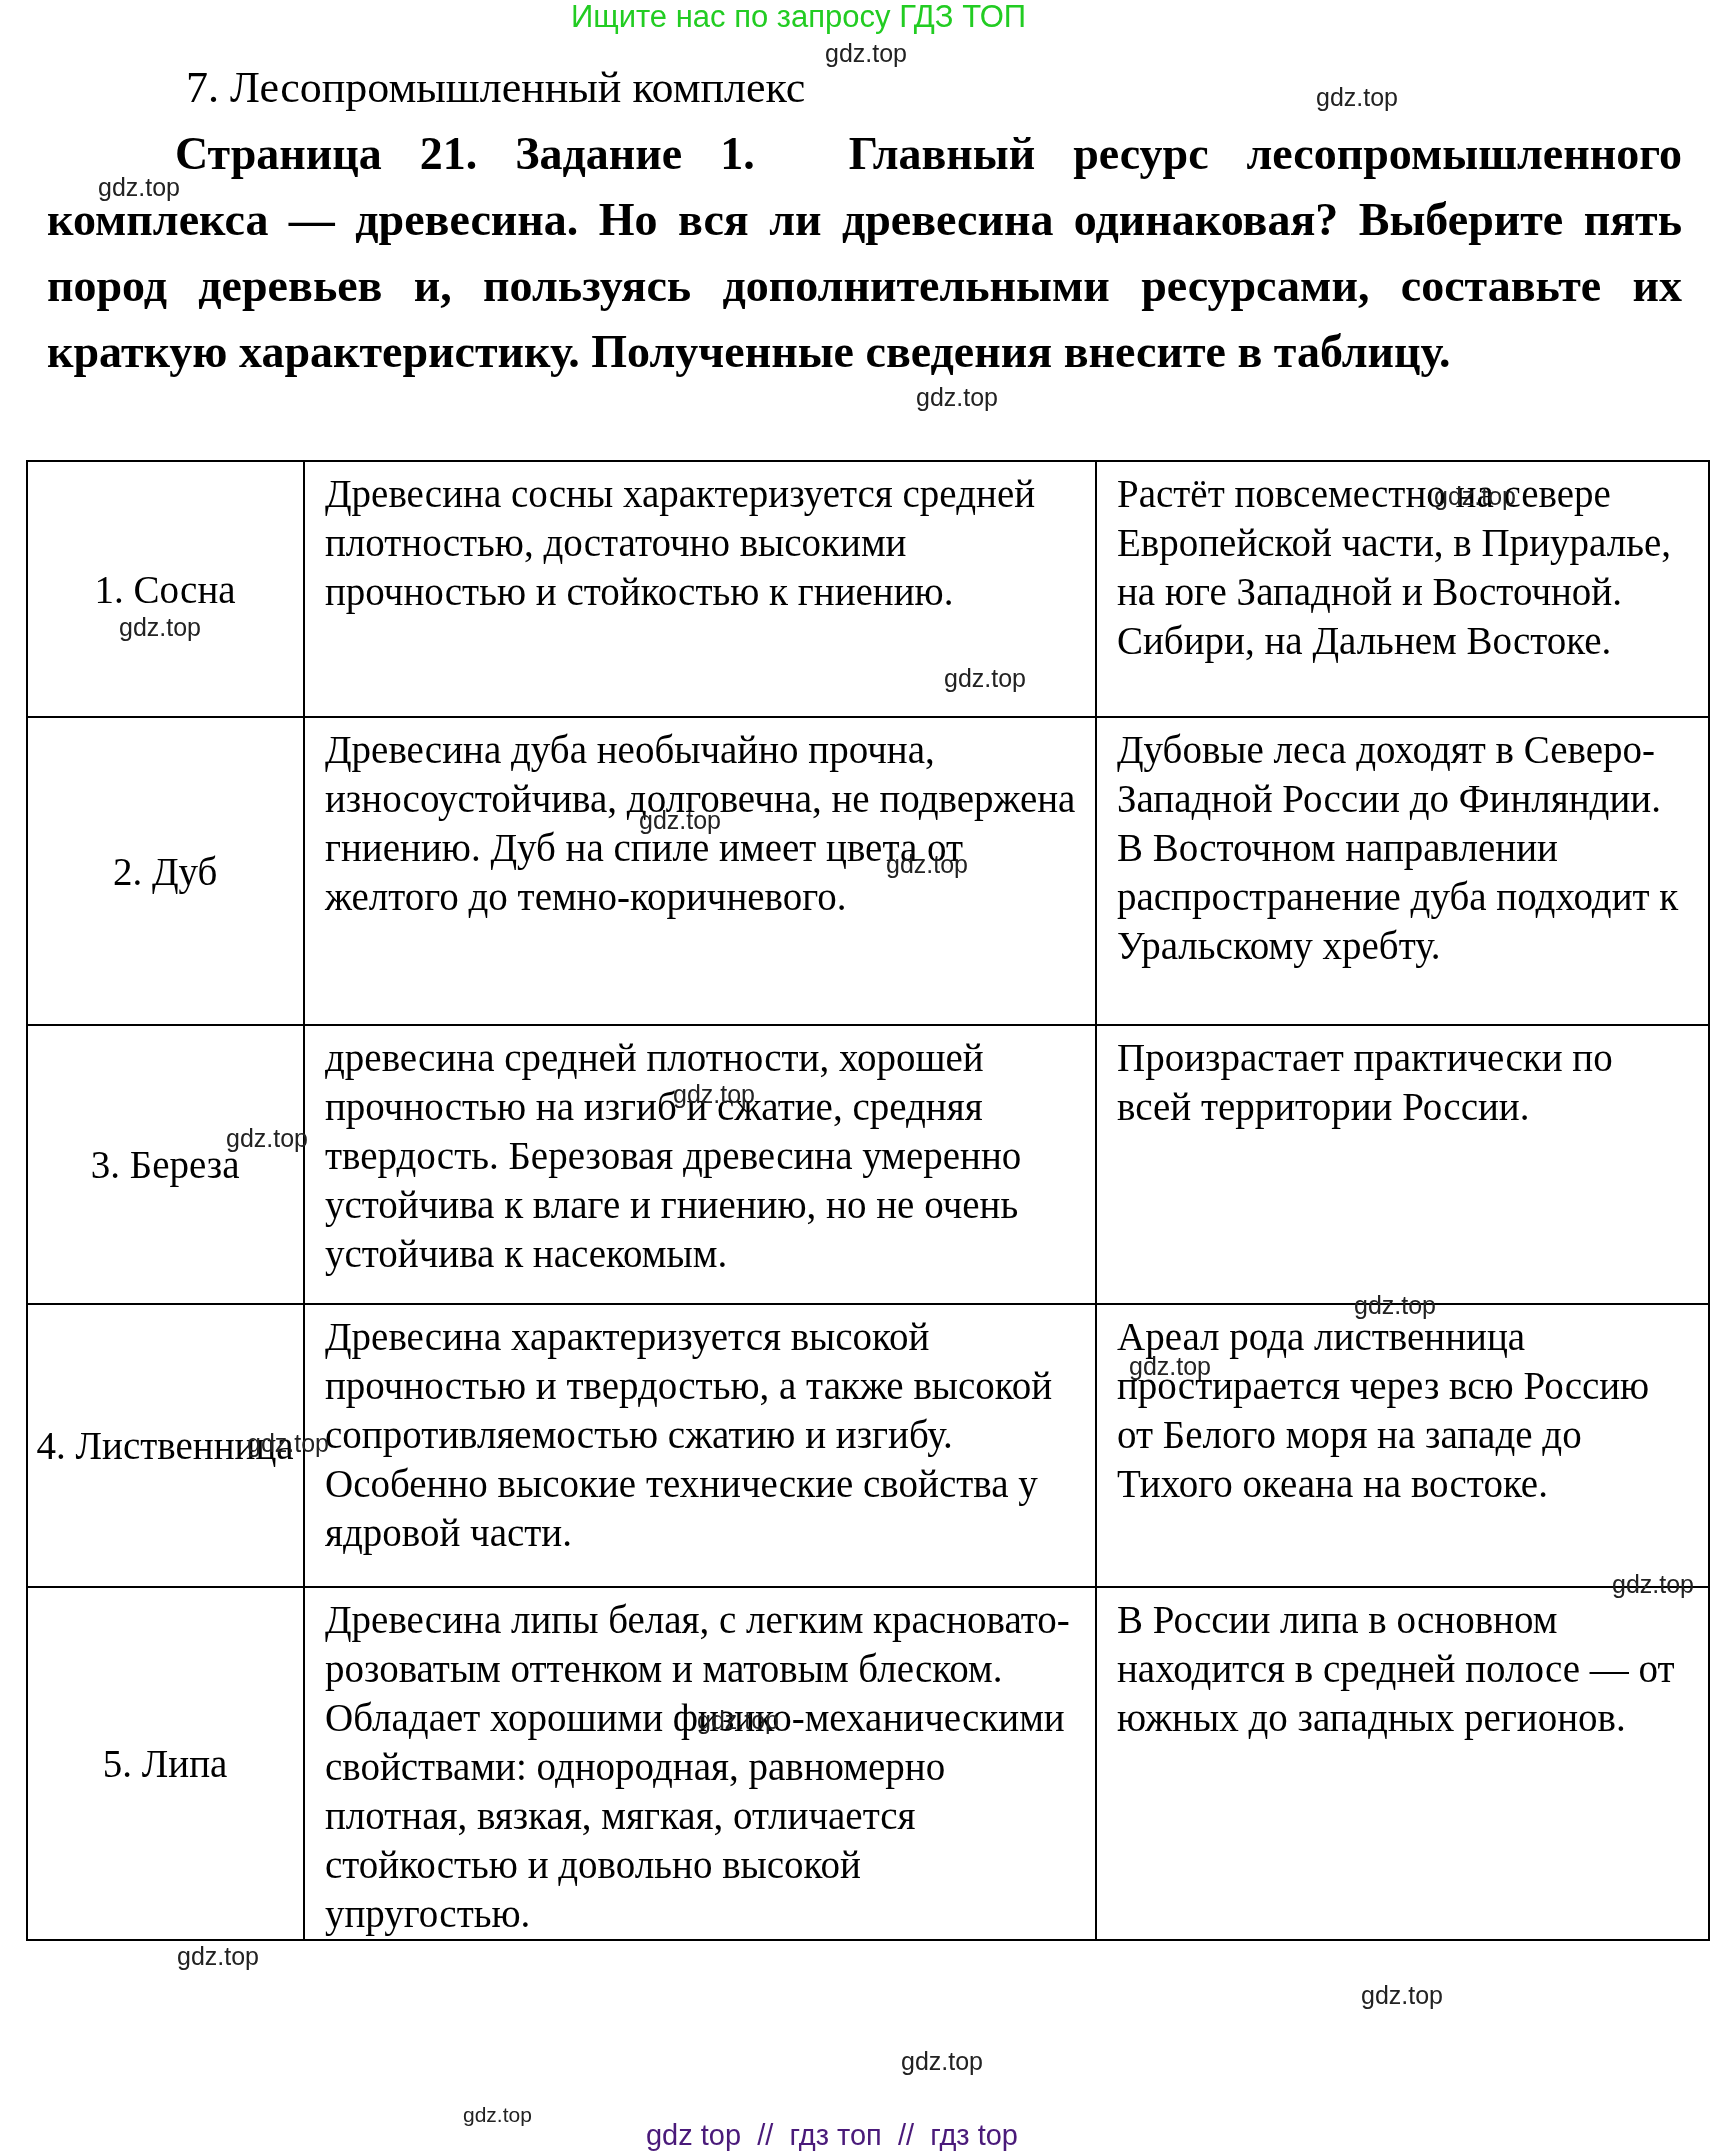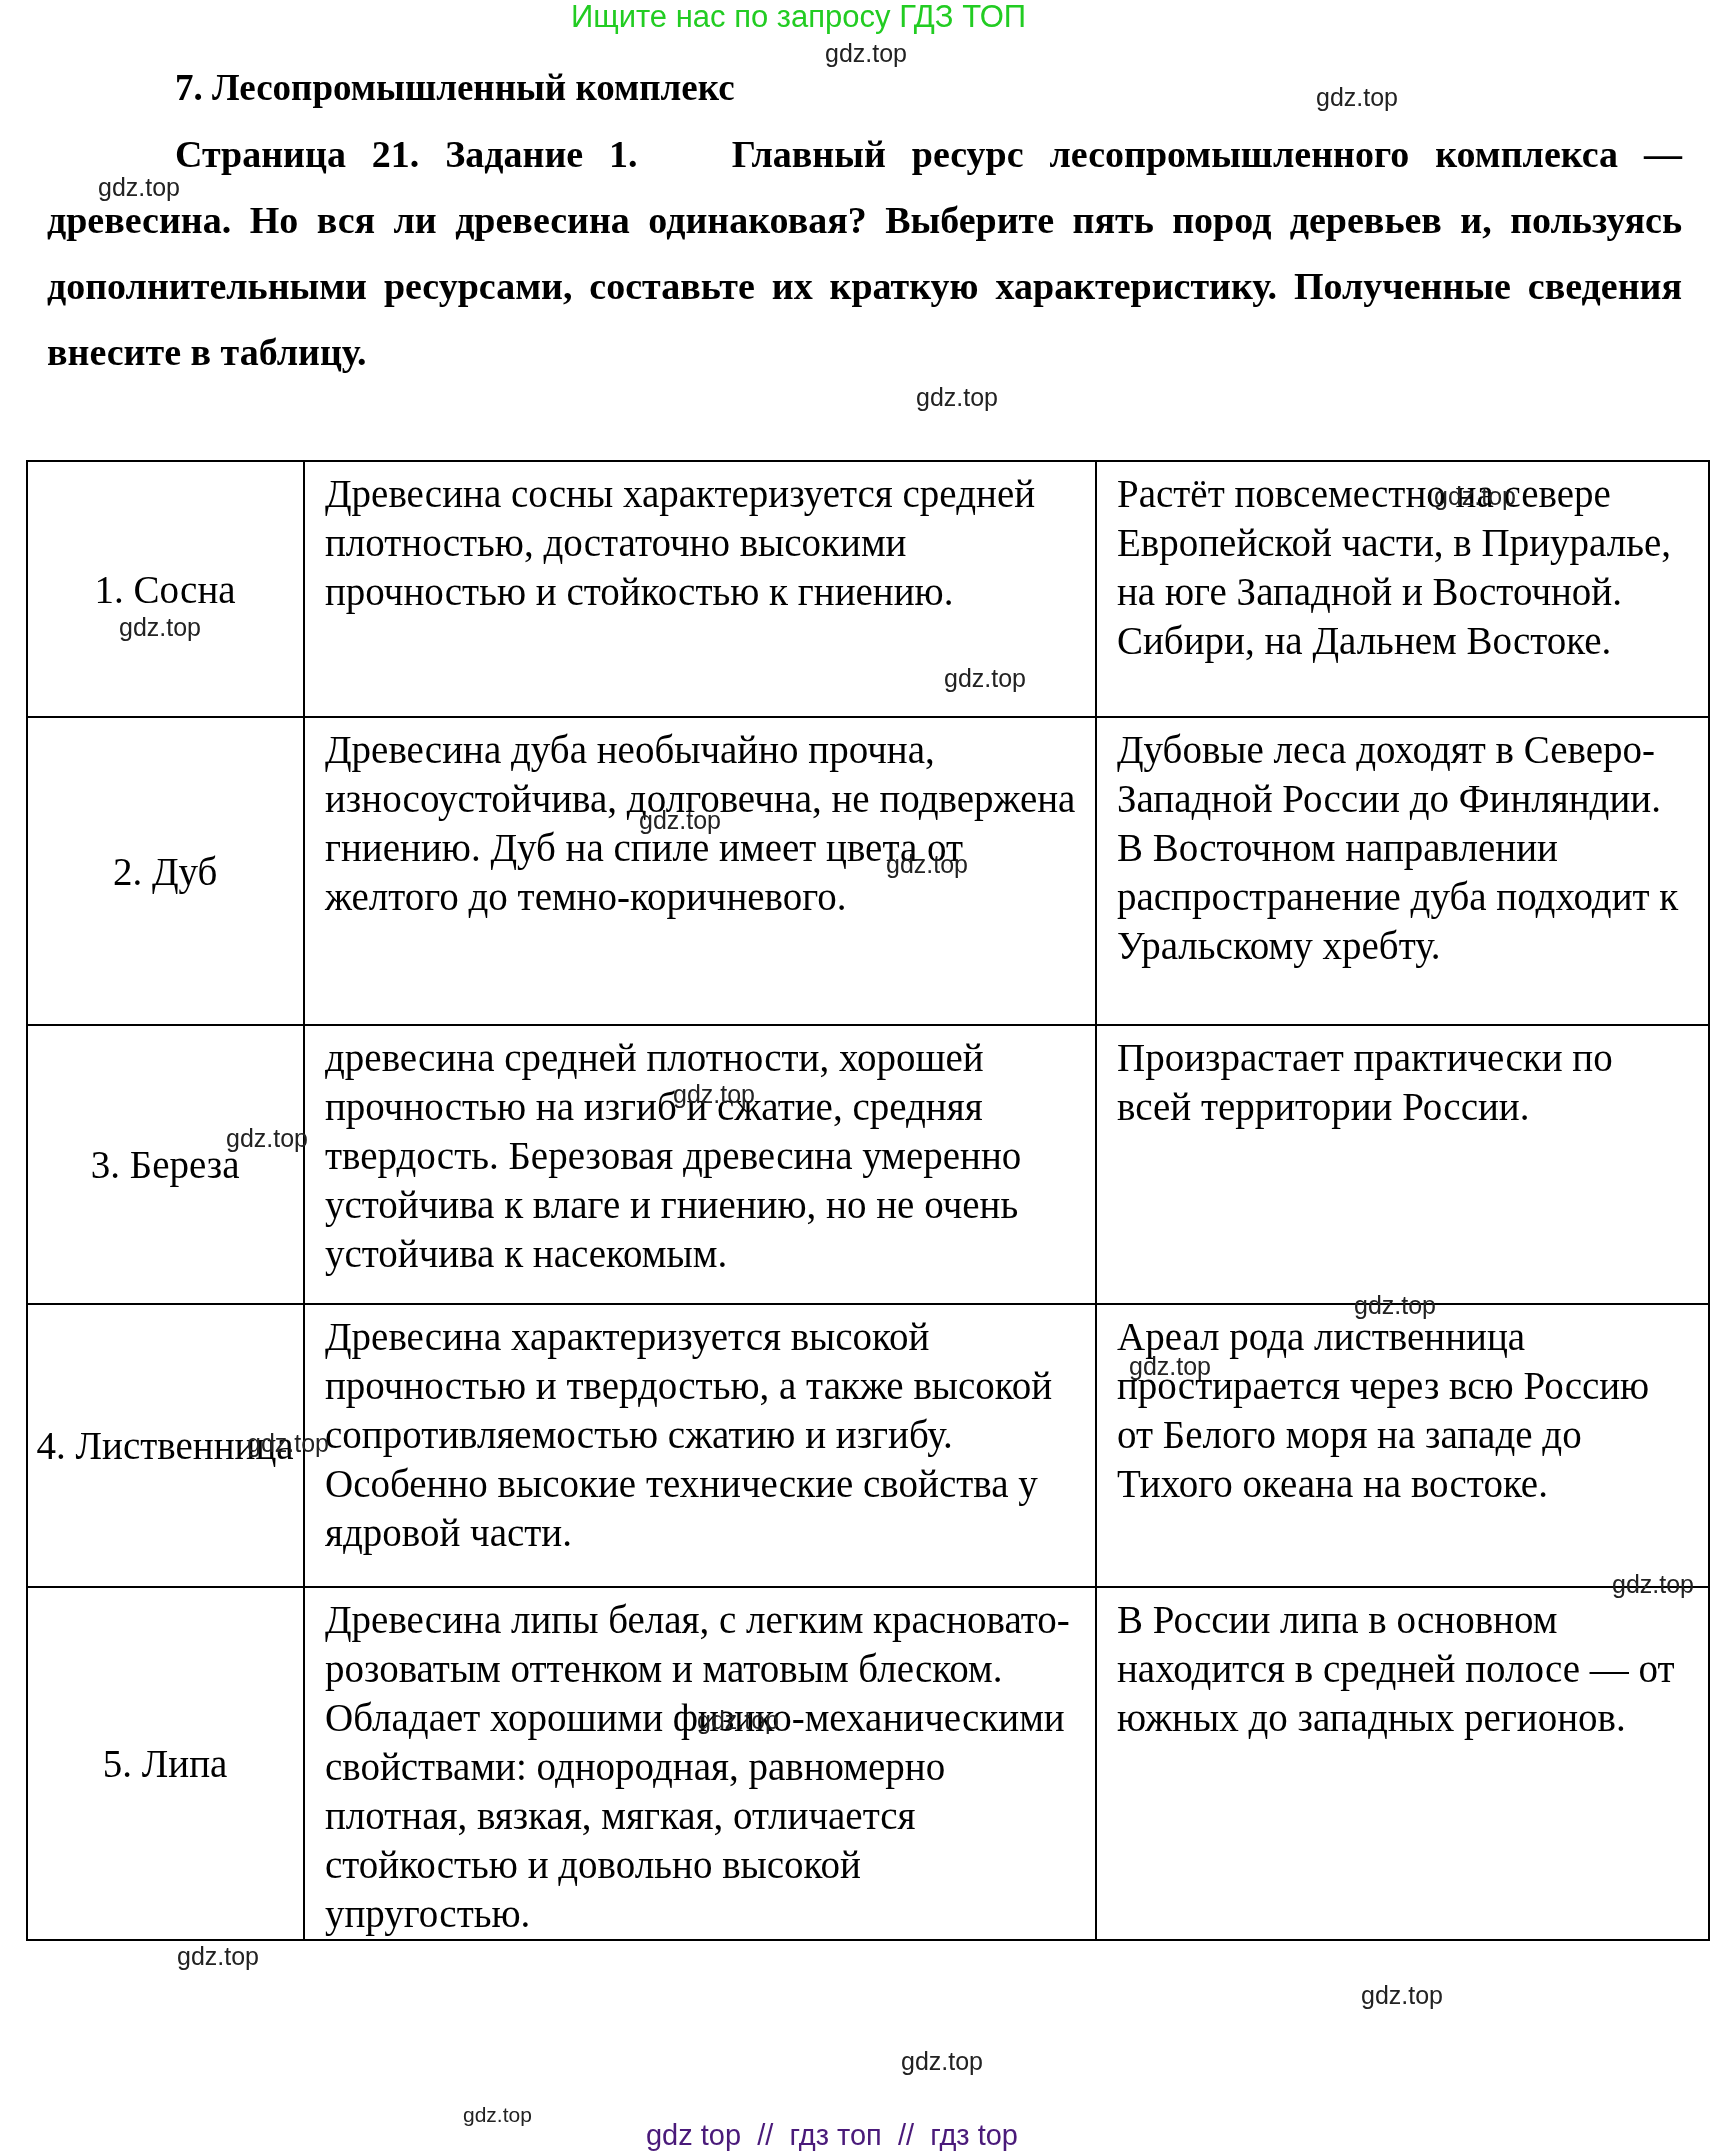--- a/index.html
+++ b/index.html
@@ -1,20 +1,20 @@
 <!DOCTYPE html>
 <html style="font-size:13.6px"><head>
 <meta charset="utf-8">
 <style>
   html,body{margin:0;padding:0;background:#fff;}
   body{width:1729px;height:2153px;position:relative;overflow:hidden;font-family:"Liberation Serif","DejaVu Serif",serif;color:#000;}
   .top-banner{position:absolute;left:0;width:1597px;top:0;text-align:center;font-family:"Liberation Sans","DejaVu Sans",sans-serif;font-size:31px;color:#22cc22;line-height:34px;}
   .wm{position:absolute;font-family:"Liberation Sans","DejaVu Sans",sans-serif;font-size:25px;color:#222;line-height:25.6px;white-space:nowrap;}
-  .title{position:absolute;left:175px;top:58px;font-size:37px;font-weight:bold;line-height:60px;white-space:nowrap;}
-  .task{position:absolute;left:47px;top:121px;width:1635px;font-size:38px;font-weight:bold;line-height:66px;text-align:justify;text-align-last:left;}
+  .title{position:absolute;left:186px;top:58px;font-size:44px;font-weight:normal;line-height:60px;white-space:nowrap;}
+  .task{position:absolute;left:47px;top:121px;width:1635px;font-size:46px;font-weight:bold;line-height:66px;text-align:justify;text-align-last:left;}
   .task .indent{display:inline-block;width:128px;}
   table.main{position:absolute;left:25.6px;top:460px;width:1682px;border-collapse:collapse;table-layout:fixed;}
   table.main td, table.main th{border:2.6px solid #000;vertical-align:top;padding:6.8px 19px 0 20.4px;font-size:39px;line-height:49px;font-weight:normal;}
   table.main th{font-weight:bold;text-align:center;vertical-align:middle;padding:0 8.5px;}
   table.main td.name{text-align:center;vertical-align:middle;padding:0 6.8px;}
   .footer{position:absolute;left:0;width:1664px;top:2119px;text-align:center;font-family:"Liberation Sans","DejaVu Sans",sans-serif;font-size:29px;color:#4a1a7a;line-height:32px;white-space:pre;}
 </style>
 </head>
 <body>
 

